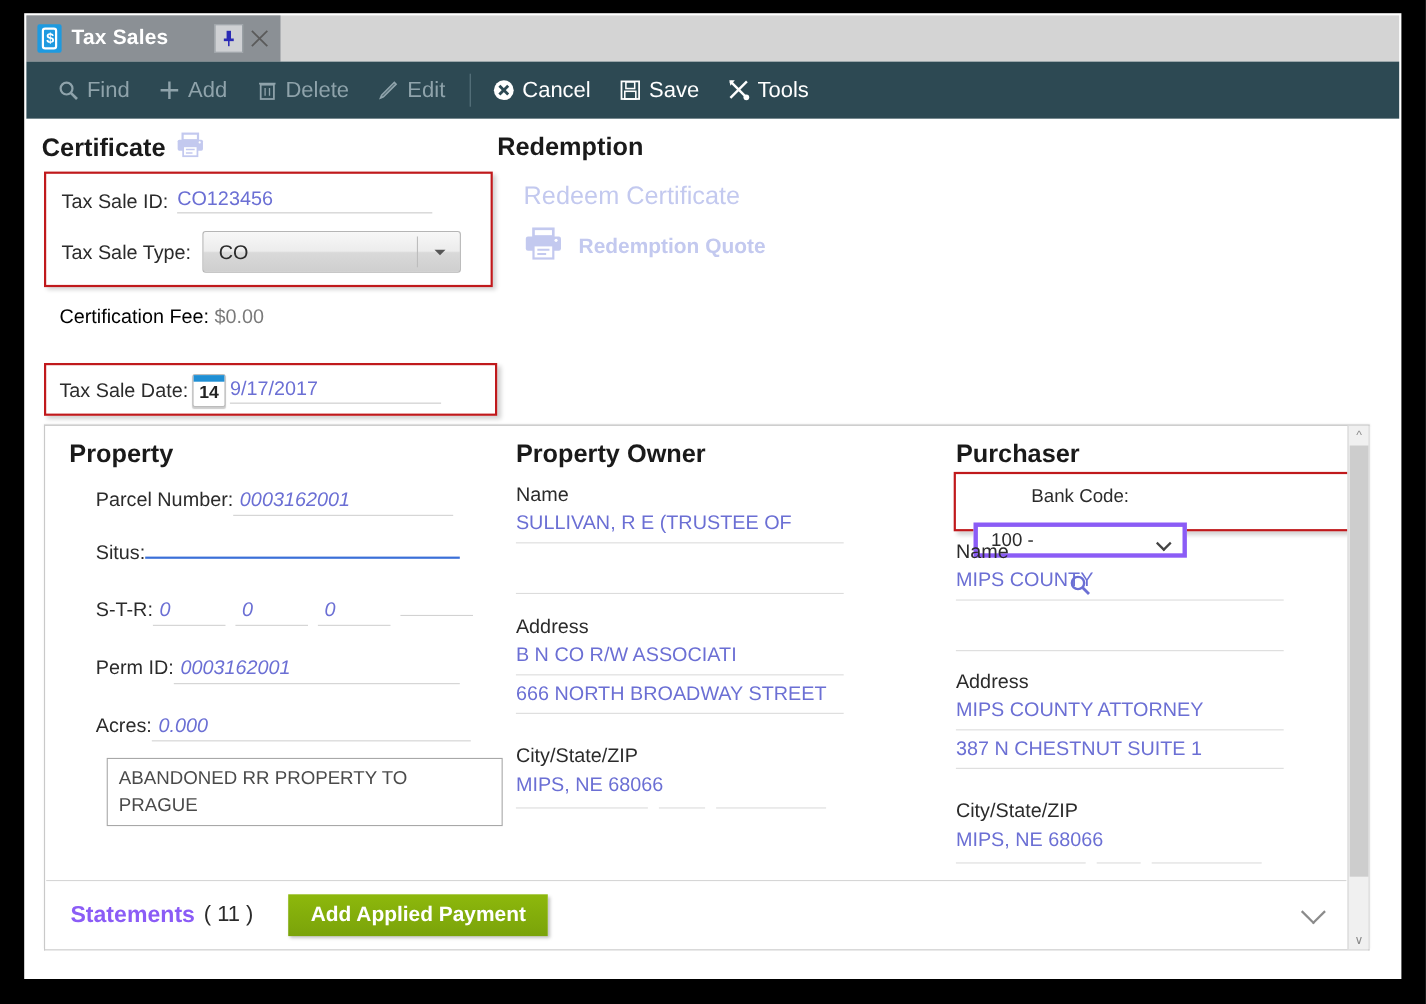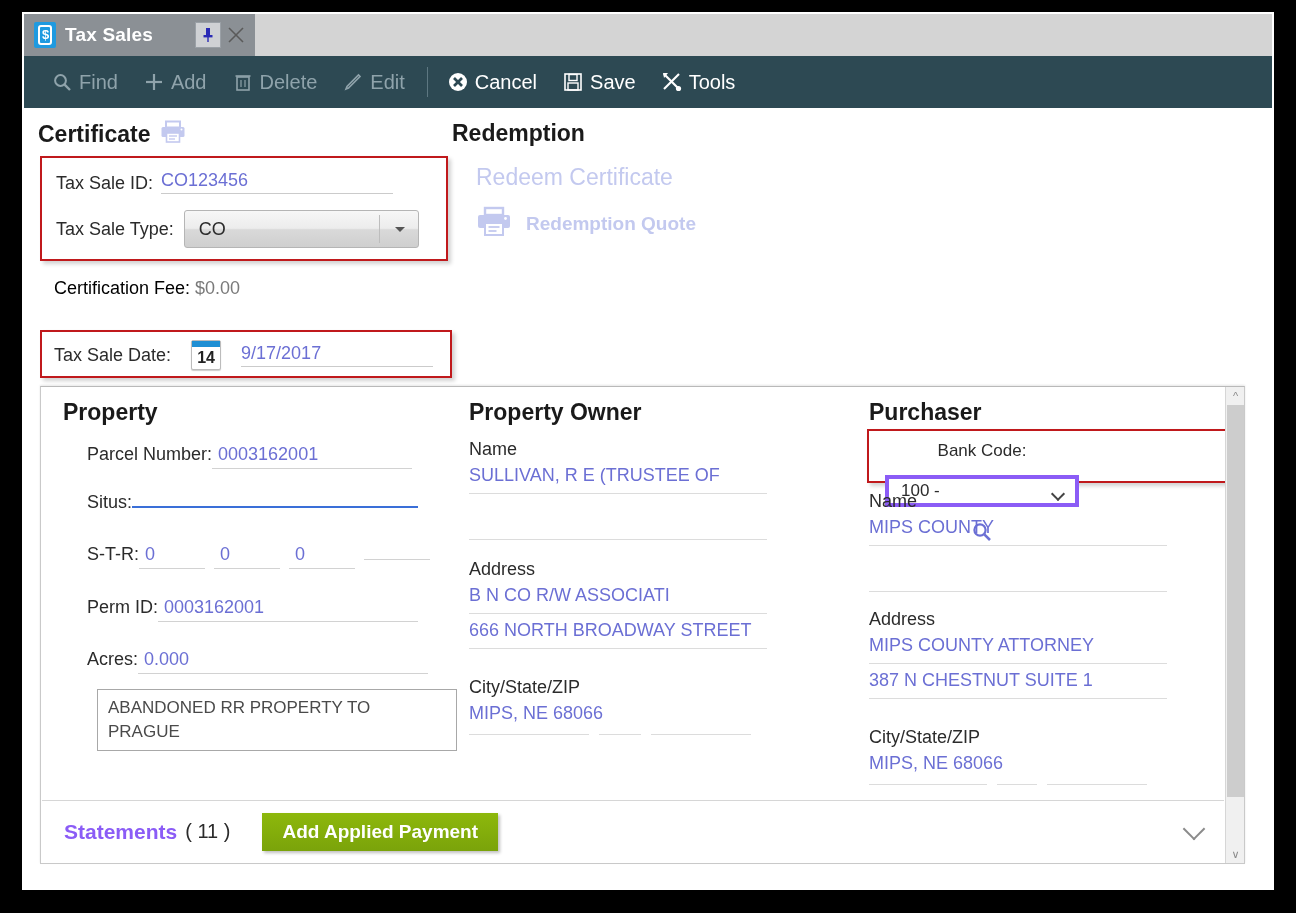--- a/index.html
+++ b/index.html
@@ -187,21 +187,21 @@
 
   #cert-fee {
     position: absolute; left: 30px; top: 170px;
     font-size: 18px;
   }
   #cert-fee .v { color: #7a7a7a; }
 
   
   #row-date {
     position: absolute; left: 12px; top: 8px;
-    display: flex; align-items: center; gap: 20px;
+    display: flex; align-items: center; gap: 4px;
   }
   #cal-icon {
     width: 30px; height: 30px;
     background: #ffffff;
     border: 1px solid #bcbcbc;
     border-radius: 2px;
     position: relative;
     box-shadow: 0 1px 1px rgba(0,0,0,.2);
   }
   #cal-icon .bar {
@@ -253,21 +253,21 @@
   }
   #ph-property { left: 22px;  top: 12px; }
   #ph-owner    { left: 428px; top: 12px; }
   #ph-purch    { left: 828px; top: 12px; }
 
   .prop-row {
     position: absolute;
     display: flex; align-items: baseline;
   }
   .prop-row .lab { font-size: 18px; color: #2b2b2b; white-space: nowrap; }
-  .prop-row .val { font-size: 18px; color: #6b6fd4; padding-left: 6px; }
+  .prop-row .val { font-size: 18px; color: #6b6fd4; padding-left: 6px; font-style: italic; }
   .ul-seg {
     border-bottom: 1px solid #d2d2d2;
     padding-bottom: 3px;
   }
   .ul-blue { border-bottom: 2px solid #3a6fd8 !important; }
 
   
   .stk { position: absolute; }
   .stk .cap { font-size: 18px; color: #2b2b2b; margin-bottom: 5px; }
   .stk .line {

